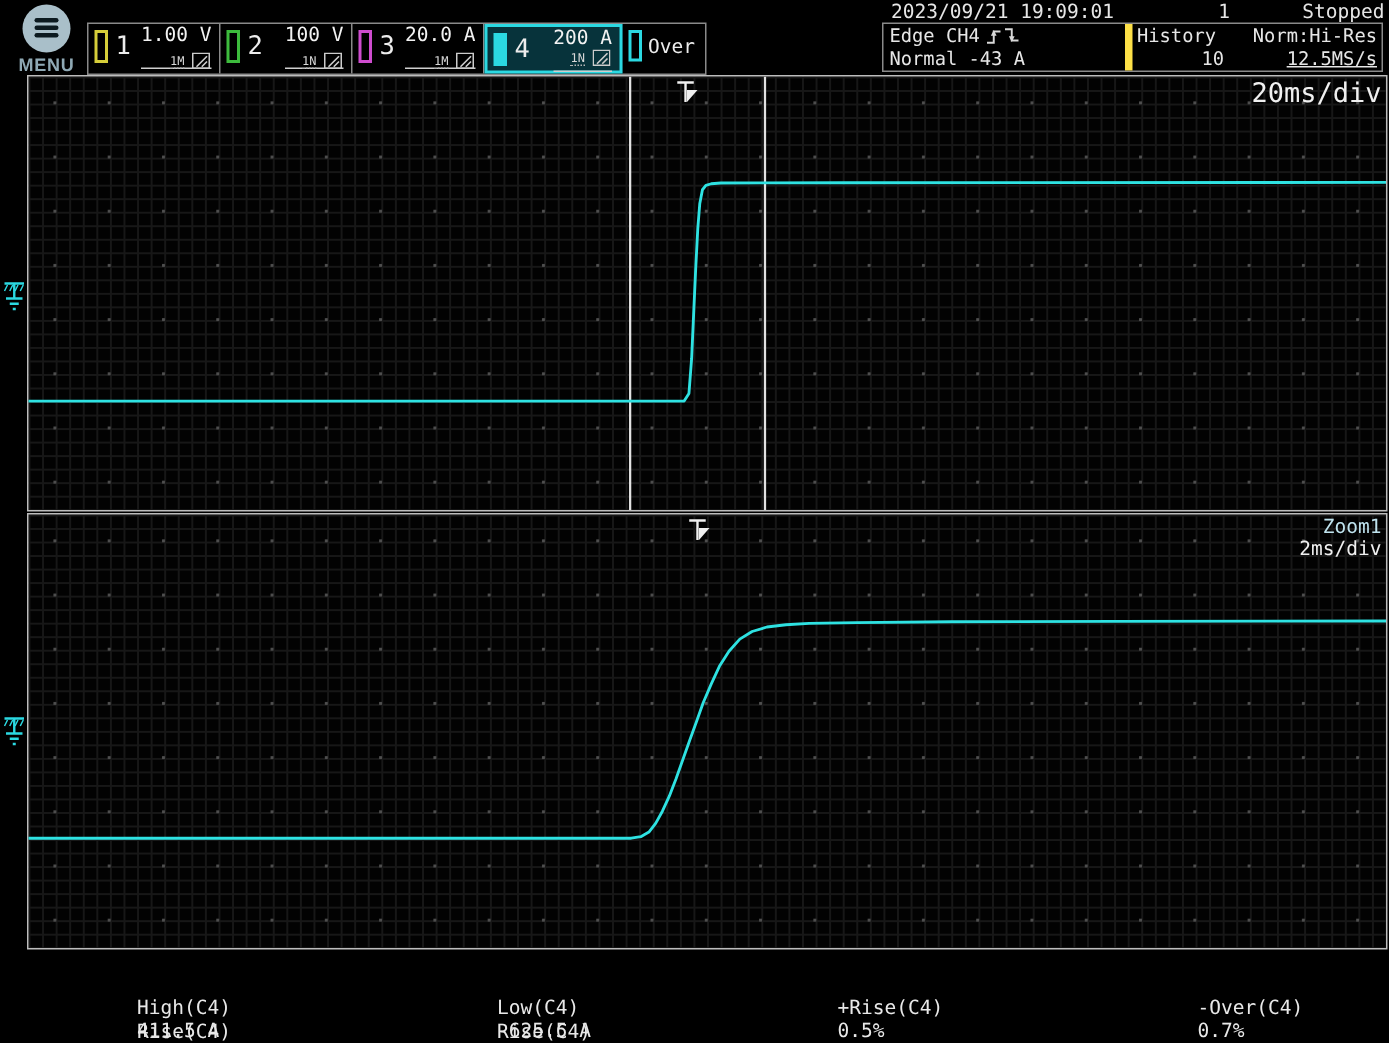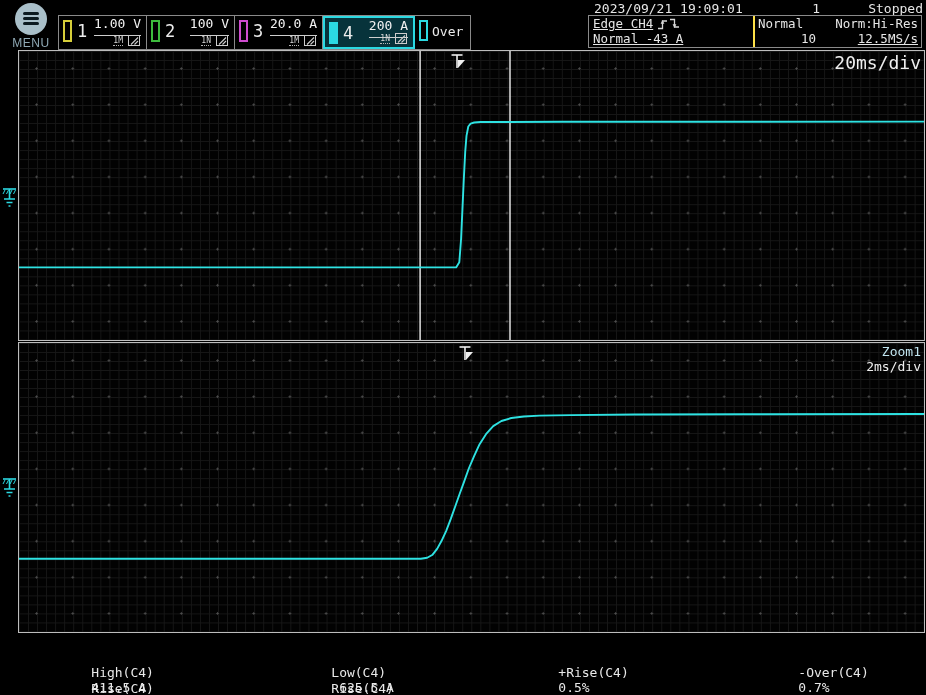--- a/index.html
+++ b/index.html
@@ -5,43 +5,43 @@
   html,body{margin:0;padding:0;background:#000;}
   #screen{position:relative;width:926px;height:695px;background:#000;overflow:hidden;
           font-family:"DejaVu Sans Mono",monospace;color:#e6e6e6;}
 
   
   .menu-btn{position:absolute;left:11px;top:1px;width:48px;height:50px;cursor:pointer;}
   .menu-circle{position:absolute;left:4px;top:2px;width:32px;height:32px;border-radius:50%;background:#a9bfc9;}
   .menu-circle i{position:absolute;left:8px;width:16px;height:3px;background:#0c1a20;border-radius:2px;}
   .menu-circle i:nth-child(1){top:9px}.menu-circle i:nth-child(2){top:14px}.menu-circle i:nth-child(3){top:19px}
   .menu-label{position:absolute;left:-4px;top:35px;width:48px;text-align:center;
-              font-family:"Liberation Sans",sans-serif;font-weight:normal;font-size:12px;
+              font-family:"Liberation Sans",sans-serif;font-weight:bold;font-size:12px;
               color:#8fa9b5;letter-spacing:.5px;}
 
   
   .ch-strip{position:absolute;left:58px;top:15px;height:33px;display:flex;border:1px solid #8a8a8a;background:#000;}
   .chbox{position:relative;width:88px;border-right:1px solid #8a8a8a;box-sizing:border-box;}
   .chbox.selected{width:92px;border:2px solid #2bd9e2;background:#07333b;}
   .tab{position:absolute;left:4px;top:4px;width:9px;height:22px;box-sizing:border-box;}
   .num{position:absolute;left:18px;top:5px;font-size:17px;color:#ececec;}
-  .val{position:absolute;right:5px;top:0;font-size:13px;color:#f2f2f2;border-bottom:1px solid #cfcfcf;padding-bottom:4px;white-space:pre;}
+  .val{position:absolute;right:5px;top:0;font-size:13px;color:#f2f2f2;border-bottom:1px solid #cfcfcf;padding-bottom:14px;white-space:pre;}
   .coup{position:absolute;right:23px;bottom:3px;font-size:8px;color:#d8d8d8;border-bottom:1px dotted #b5b5b5;line-height:9px;}
   .probe{position:absolute;right:6px;bottom:3px;width:12px;height:11px;}
   .logicbox{position:relative;width:55px;border-right:none;box-sizing:border-box;}
   .logicbox .logic-label{position:absolute;left:17px;top:8px;font-size:13px;color:#ececec;}
   .logicbox .tab{border:2px solid #2bd9e2;height:21px;}
 
   
   .dt{position:absolute;left:594px;top:1px;font-size:13px;white-space:pre;}
   .acq-count{position:absolute;left:778px;top:1px;width:42px;text-align:right;font-size:13px;}
   .status{position:absolute;right:3px;top:1px;font-size:13px;}
   .trigbox{position:absolute;left:588px;top:15px;width:334px;height:33px;border:1px solid #8a8a8a;
            box-sizing:border-box;display:flex;font-size:12.5px;line-height:15px;}
-  .trig-left{width:166px;border-right:2px solid #fde047;padding-left:4px;box-sizing:border-box;text-decoration:underline;}
+  .trig-left{width:166px;border-right:5px solid #fde047;padding-left:4px;box-sizing:border-box;}
   .trig-left .r1{display:flex;align-items:center;gap:4px;}
   .trig-right{flex:1;padding:0 3px;}
   .trig-right .r1{display:flex;justify-content:space-between;}
   .trig-right .r2{display:flex;}
   .trig-right .hv{width:58px;text-align:right;}
   .trig-right .sr{flex:1;text-align:right;text-decoration:underline;}
 
   
   .win{position:absolute;left:18px;width:907px;height:291px;border:1px solid #bdbdbd;box-sizing:border-box;
        background-color:#020202;
@@ -140,21 +140,21 @@
           <path d="M1,10.5 H5.5 V3 H10" stroke="#d8d8d8" stroke-width="1.3" fill="none"></path>
           <path d="M3.6,5.8 L5.5,2 L7.4,5.8 Z" fill="#d8d8d8"></path>
           <path d="M13,1.5 H17.5 V9 H22" stroke="#d8d8d8" stroke-width="1.3" fill="none"></path>
           <path d="M15.6,6.2 L17.5,10 L19.4,6.2 Z" fill="#d8d8d8"></path>
         </svg>
       </div>
       <div class="r2">Normal -43 A</div>
     </div>
     <div class="trig-right">
       <div class="r1">
-        <span>Normal</span>
+        <span>History</span>
         <span>Norm:Hi-Res</span>
       </div>
       <div class="r2">
         <span class="hv">10</span>
         <span class="sr">12.5MS/s</span>
       </div>
     </div>
   </div>
 
   <div class="win" id="win-main">

